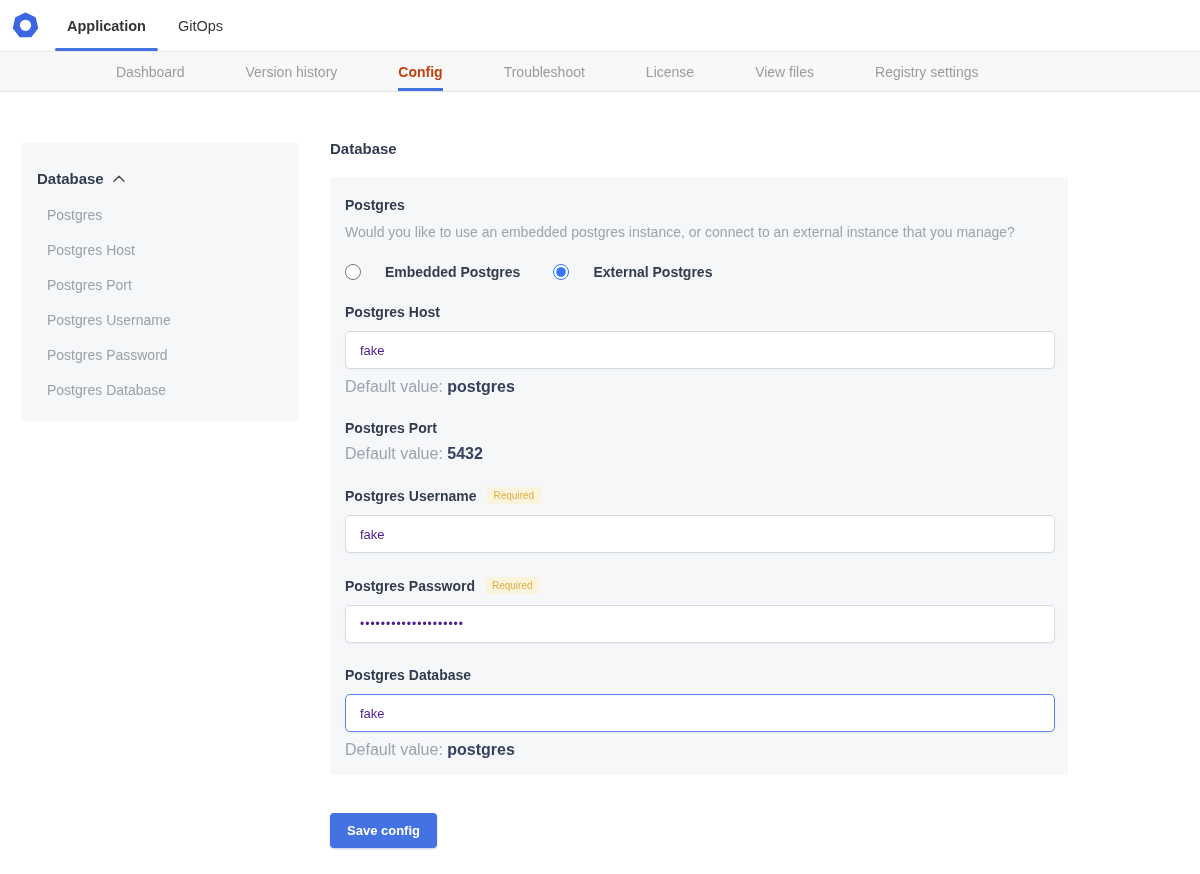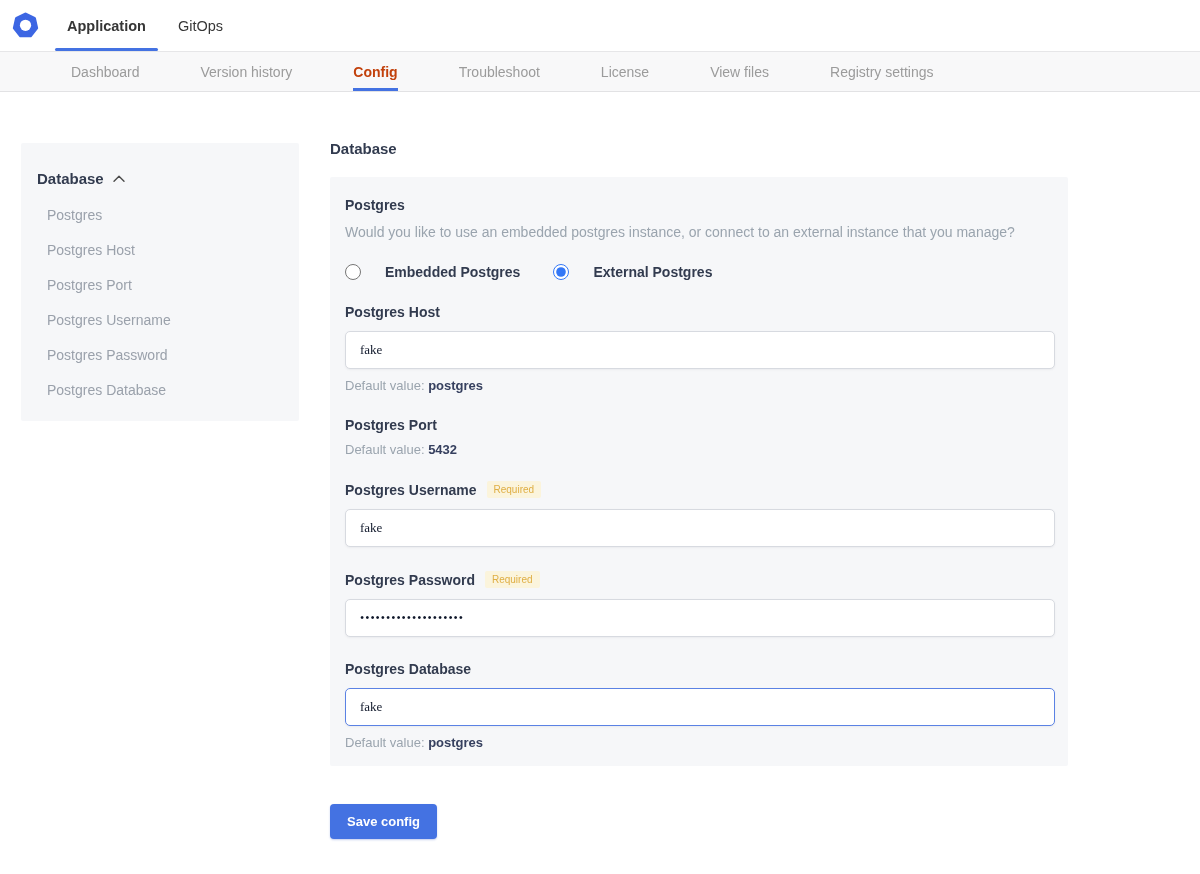--- a/index.html
+++ b/index.html
@@ -28,21 +28,21 @@
     border:1px solid #3b70e3; color:#3b70e3; background:#fff;
     border-radius:17px; font-size:13px; font-weight:bold;
     padding:8px 17px; font-family:inherit; cursor:pointer;
   }
   .logout { font-size:15px; color:#404040; cursor:pointer; }
 
   
   .subnav {
     height:41px; background:#f8f8f9;
     border-top:1px solid #e6e6e8; border-bottom:1px solid #e2e2e4;
-    display:flex; padding-left:71px; gap:61px; font-size:14px; color:#9b9b9b;
+    display:flex; padding-left:116px; gap:61px; font-size:14px; color:#9b9b9b;
   }
   .subnav-item { display:flex; align-items:center; height:100%; cursor:pointer; border-bottom:3px solid transparent; padding-top:3px; }
   .subnav-item.active { color:#c2410c; font-weight:bold; border-bottom-color:#4472e2; }
 
   
   .sidebar {
     position:absolute; left:21px; top:143px; width:278px;
     background:#f6f7f9; border-radius:2px; padding:27px 16px 24px 16px;
   }
   .sidebar-group-header {
@@ -64,26 +64,26 @@
   .radio-option { display:flex; align-items:center; gap:24px; font-size:14px; font-weight:bold; color:#323b4f; cursor:pointer; }
   .radio-option input { width:16px; height:16px; margin:0; accent-color:#3377f6; cursor:pointer; }
 
   .field { margin-top:24px; }
   .field-label-row { display:flex; align-items:center; gap:10px; }
   .field-label { font-size:14px; font-weight:bold; color:#323b4f; }
   .required-badge { font-size:10px; color:#dfae44; background:#fbf4dc; padding:3px 7px; border-radius:2px; }
   .text-input {
     display:block; width:100%; height:38px; margin-top:11px;
     border:1px solid #d7dae0; border-radius:5px; background:#fff;
-    padding:0 14px; font-size:13px; color:#0f172a; font-family:Liberation Serif, serif;
+    padding:0 14px; font-size:13px; color:#4c1d95; font-family:Liberation Sans, sans-serif;
     box-shadow:0 1px 2px rgba(100,100,110,0.08); outline:none;
   }
   .text-input.focused { border-color:#5b82e4; }
   .password-input { letter-spacing:1px; font-size:12px; }
-  .default-row { margin-top:9px; font-size:13px; color:#9aa4ae; }
+  .default-row { margin-top:9px; font-size:16px; color:#9aa4ae; }
   .default-value { color:#36405f; font-weight:bold; }
 
   .save-button {
     margin-top:38px; background:#4472e2; color:#fff; font-weight:bold; font-size:13px;
     border:none; border-radius:4px; padding:10px 17px; font-family:inherit; cursor:pointer;
     box-shadow:0 1px 2px rgba(60,90,200,0.3);
   }
 </style>
 </head>
 <body>

